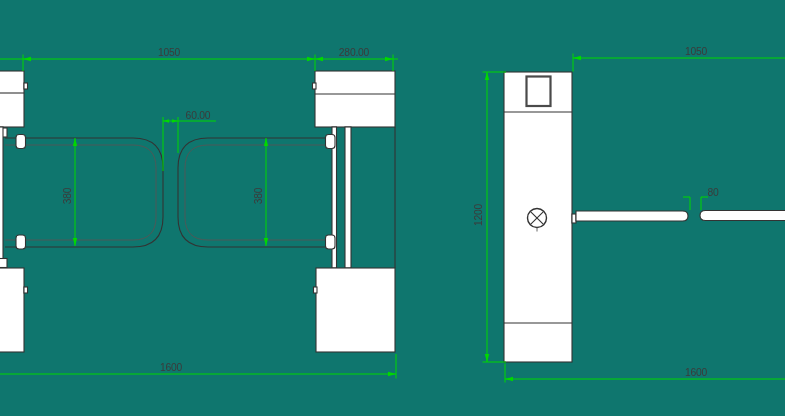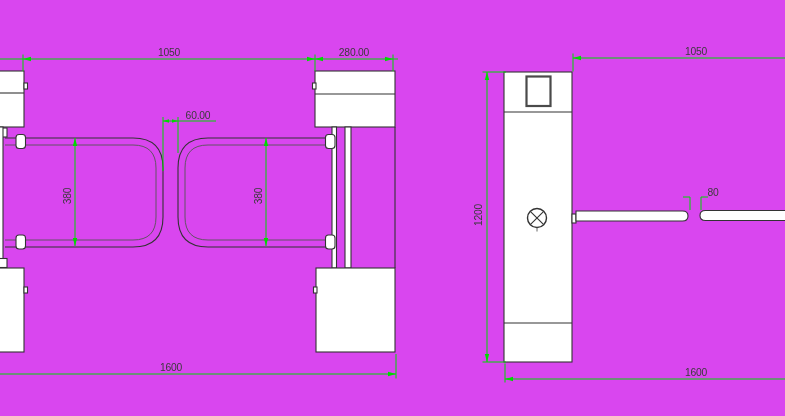--- a/index.html
+++ b/index.html
@@ -1,19 +1,19 @@
 <!DOCTYPE html>
 <html><head>
 <meta charset="utf-8">
 <style>
   html,body{margin:0;padding:0;background:#ffffff;}
   .canvas{
     position:relative;
     width:785px;height:416px;
-    background:#d946ef;
+    background:#0f766e;
     overflow:hidden;
     font-family:"Liberation Sans", sans-serif;
   }
   svg{display:block;}
   
   .ln{stroke:#333333;stroke-width:1.1;fill:none;}
   .ln2{stroke:#555555;stroke-width:0.9;fill:none;}
   .solid{stroke:#333333;stroke-width:1.1;fill:#ffffff;}
   .thick{stroke:#4a4a4a;stroke-width:2.2;fill:#ffffff;}
   

